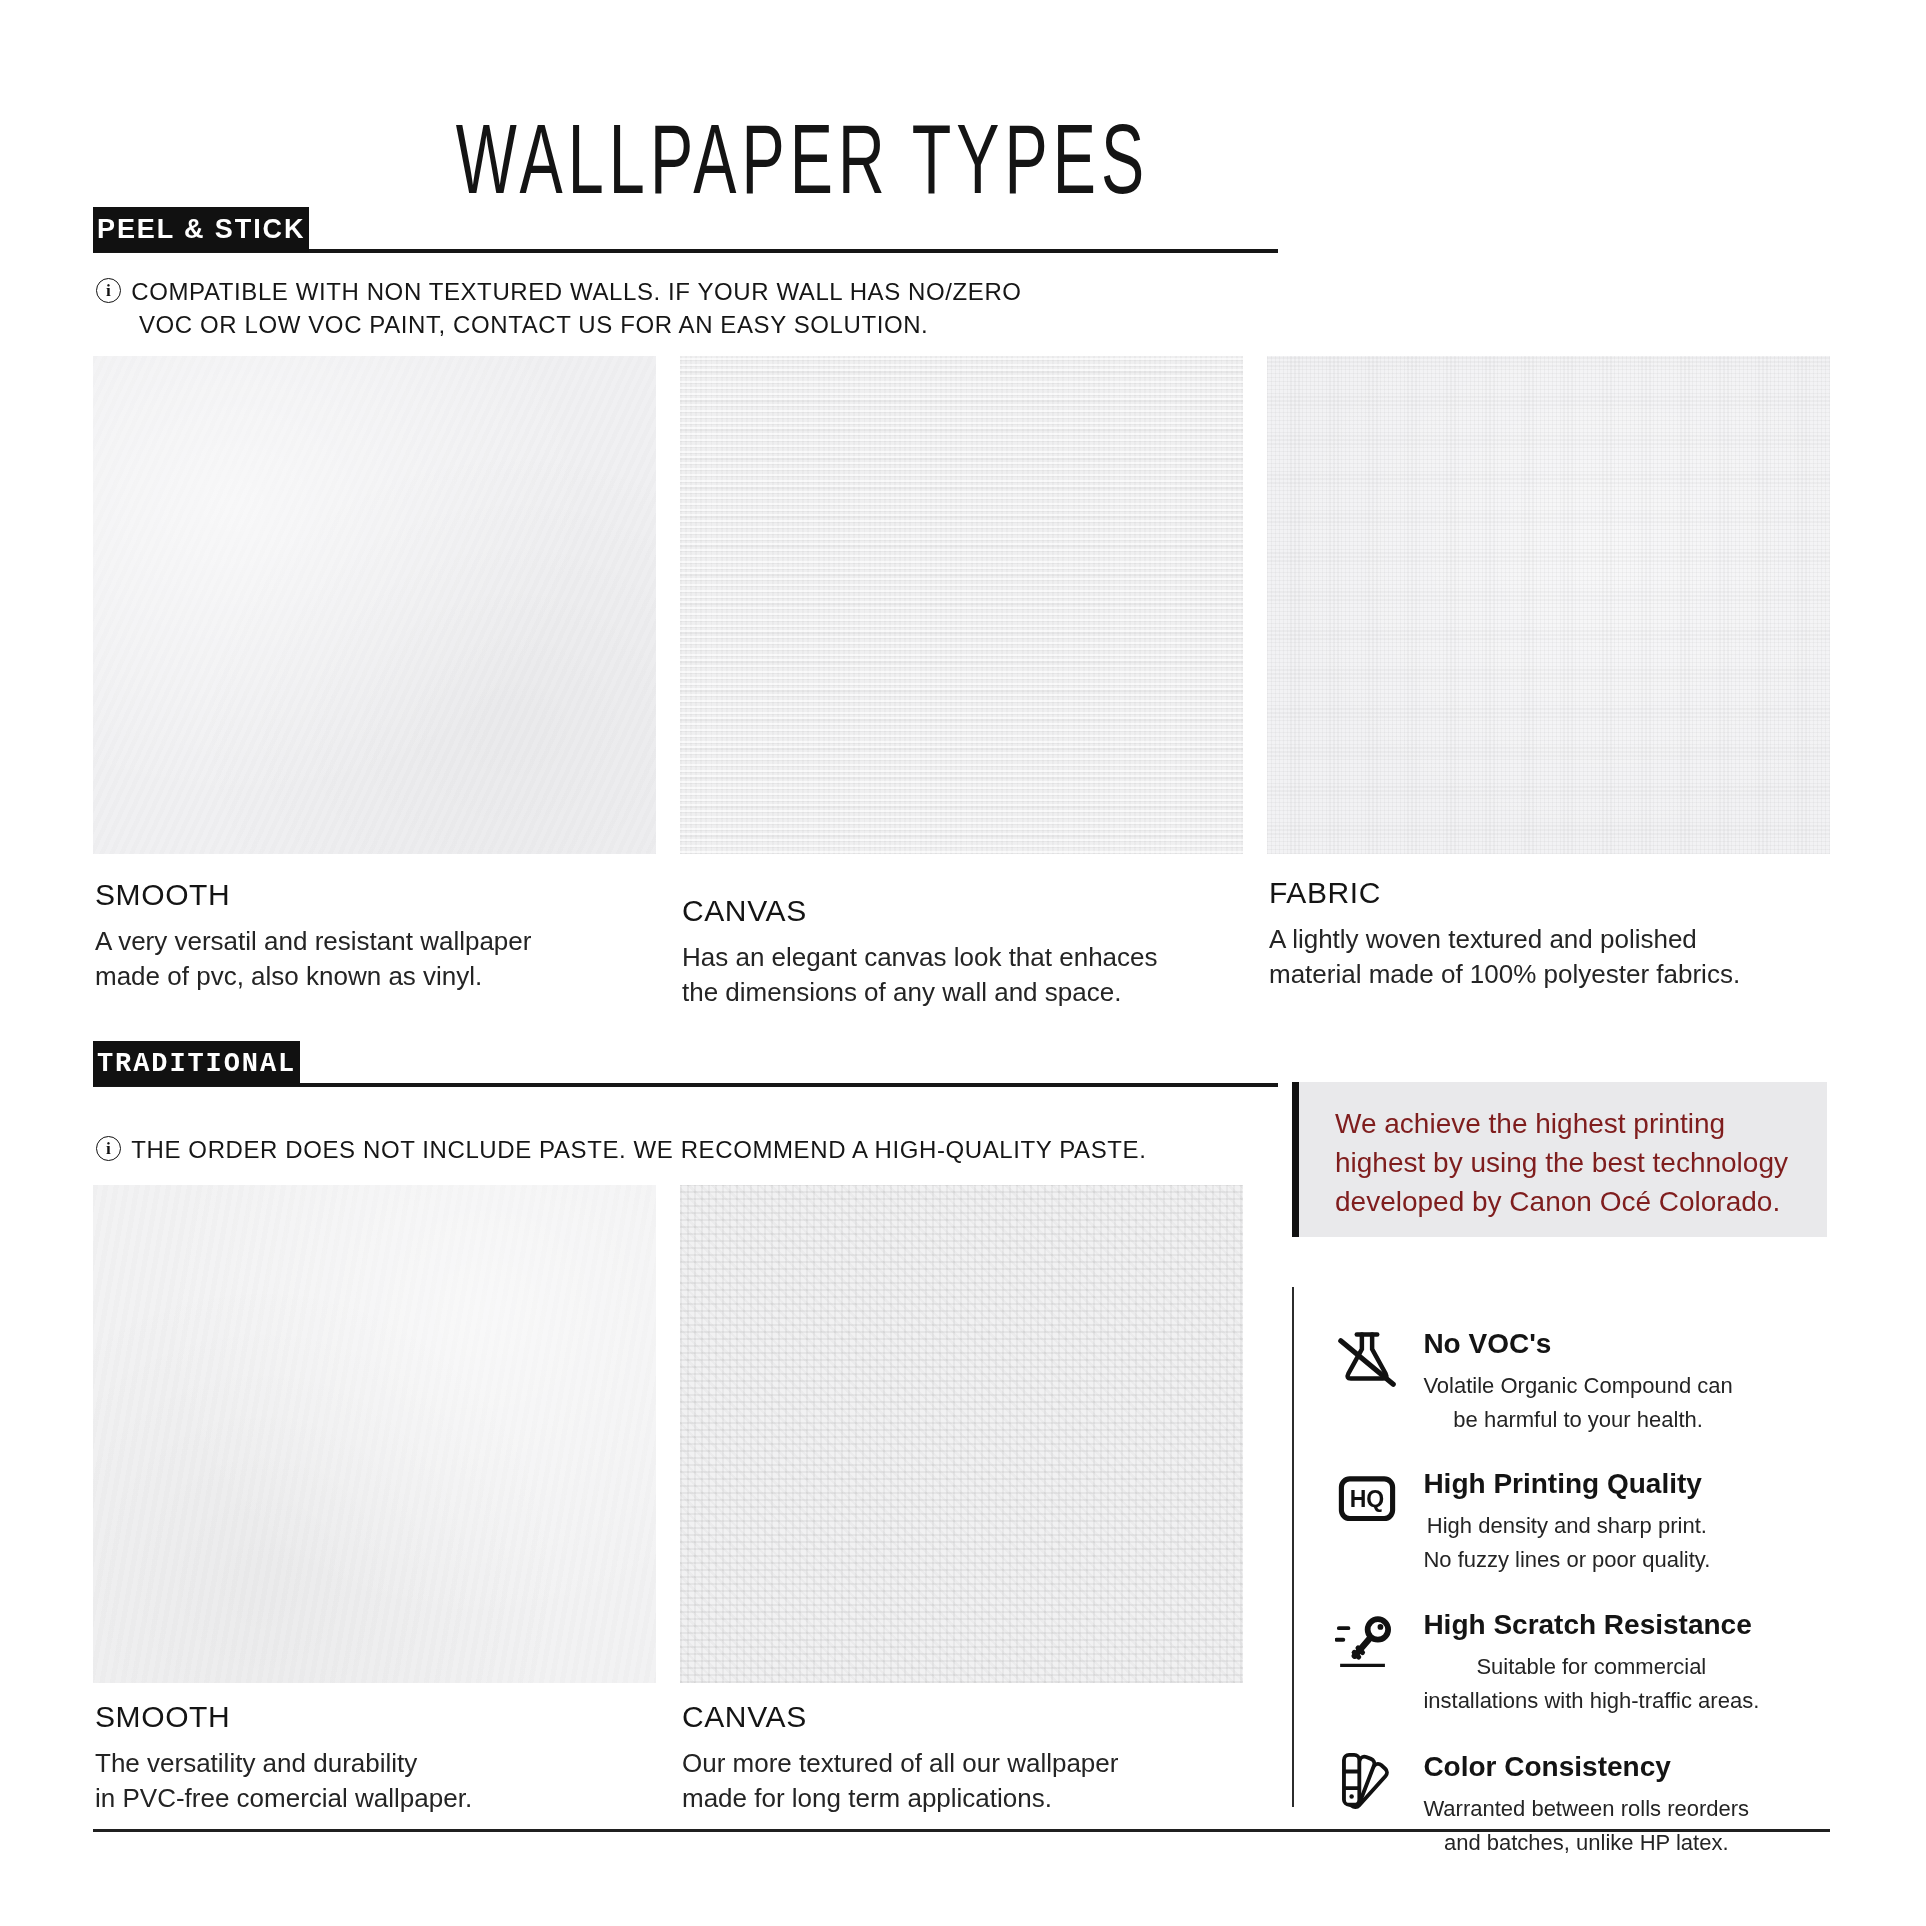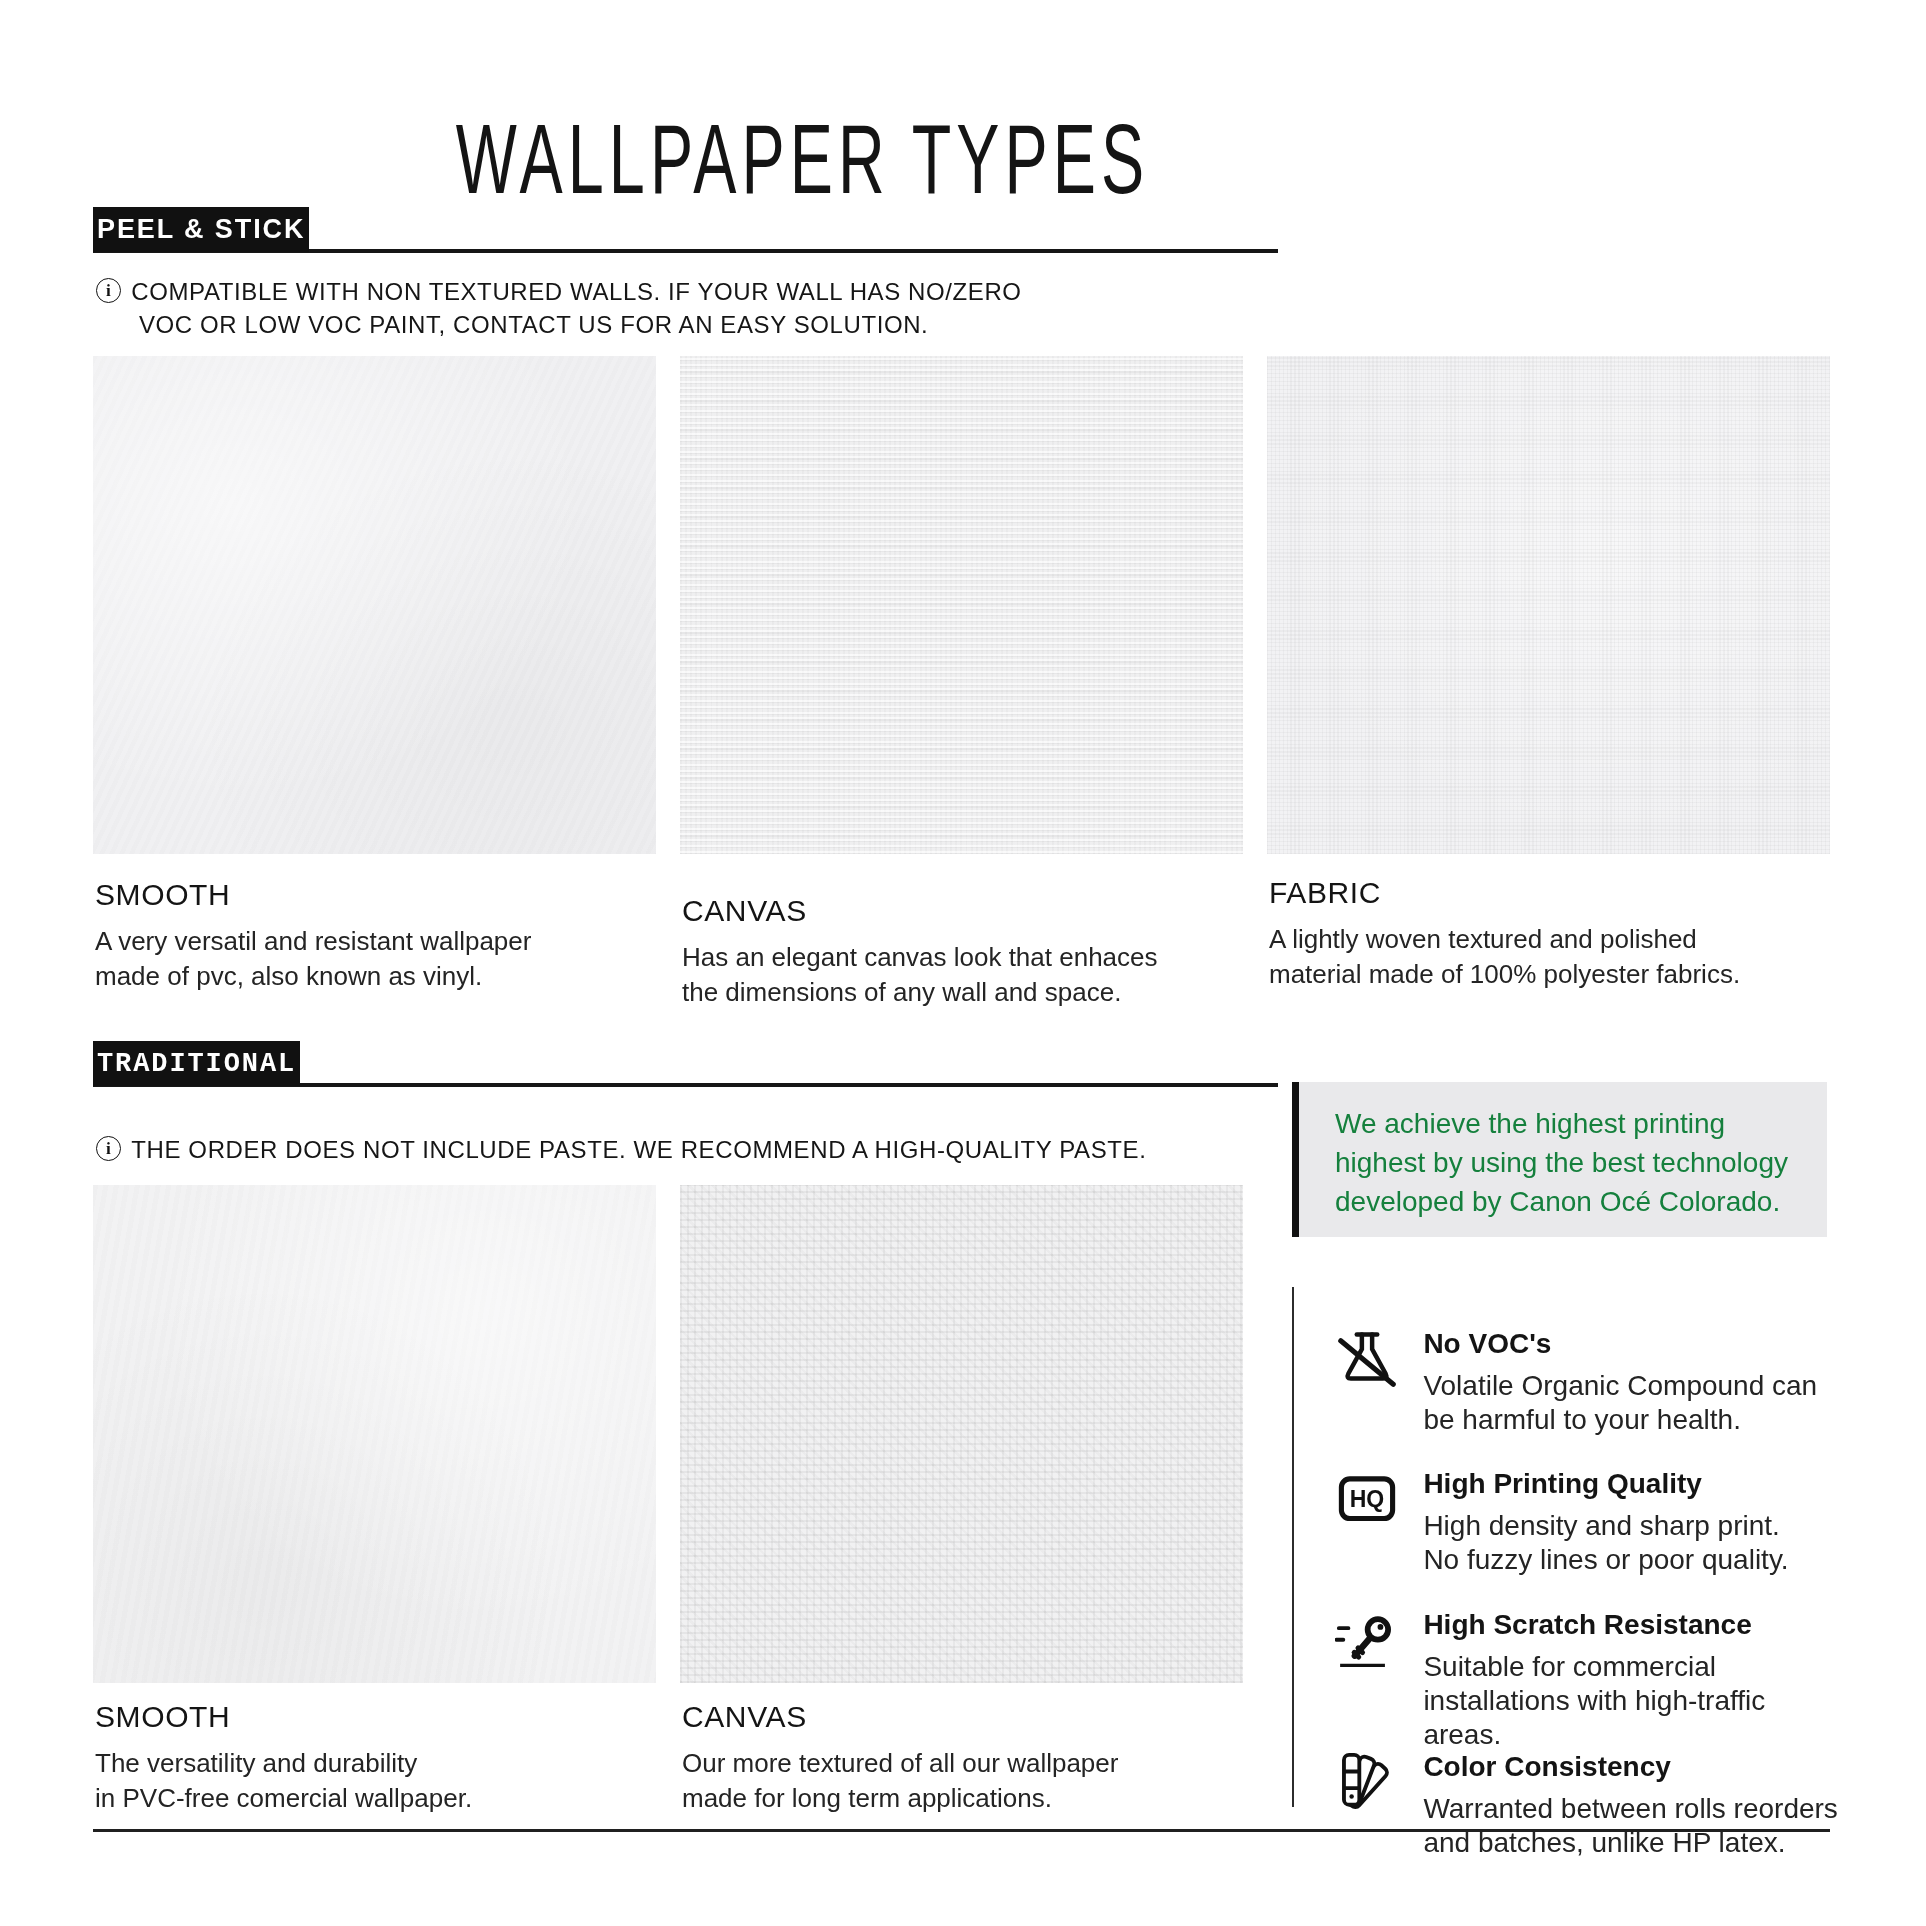--- a/index.html
+++ b/index.html
@@ -64,28 +64,28 @@
   .cap-r1c3{left:1269px;top:876px;}
   .cap-r2c1{left:95px;top:1700px;}
   .cap-r2c2{left:682px;top:1700px;}
   .cap-title{font-size:30px;font-weight:400;letter-spacing:0.6px;color:#141414;margin-bottom:11.6px;}
   .cap-line{font-size:26px;line-height:35px;color:#242424;}
 
   
   .quote-box{position:absolute;left:1292px;top:1082px;width:535px;height:155px;
     background:#e9e9eb;border-left:7px solid #111;box-sizing:border-box;
     padding:22px 19px 0 36px;}
-  .quote-line{font-size:28px;line-height:39px;color:#15803d;}
+  .quote-line{font-size:28px;line-height:39px;color:#7f1d1d;}
   .feature-vline{position:absolute;left:1292px;top:1287px;width:1.9px;height:520px;background:#2c2c2c;}
   .feature{position:absolute;left:1335px;width:507px;display:flex;align-items:flex-start;margin-top:44px;}
   .feat-1{top:1284px;} .feat-2{top:1424px;} .feat-3{top:1565px;} .feat-4{top:1707px;}
   .feat-icon{flex:0 0 64px;width:64px;height:64px;margin-right:24.4px;}
   .feat-icon svg{width:100%;height:100%;}
   .feat-title{font-size:28px;font-weight:700;color:#141414;margin-bottom:9px;}
-  .feat-line{font-size:28px;line-height:34px;color:#242424;}
+  .feat-line{font-size:22px;line-height:34px;color:#242424;text-align:center;}
 
   .bottom-rule{position:absolute;left:93px;top:1829px;width:1737px;height:3.2px;background:#202020;}
 </style>
 </head>
 <body>
 
 <div class="page">
 
   <h1 class="page-title">WALLPAPER TYPES</h1>
 

